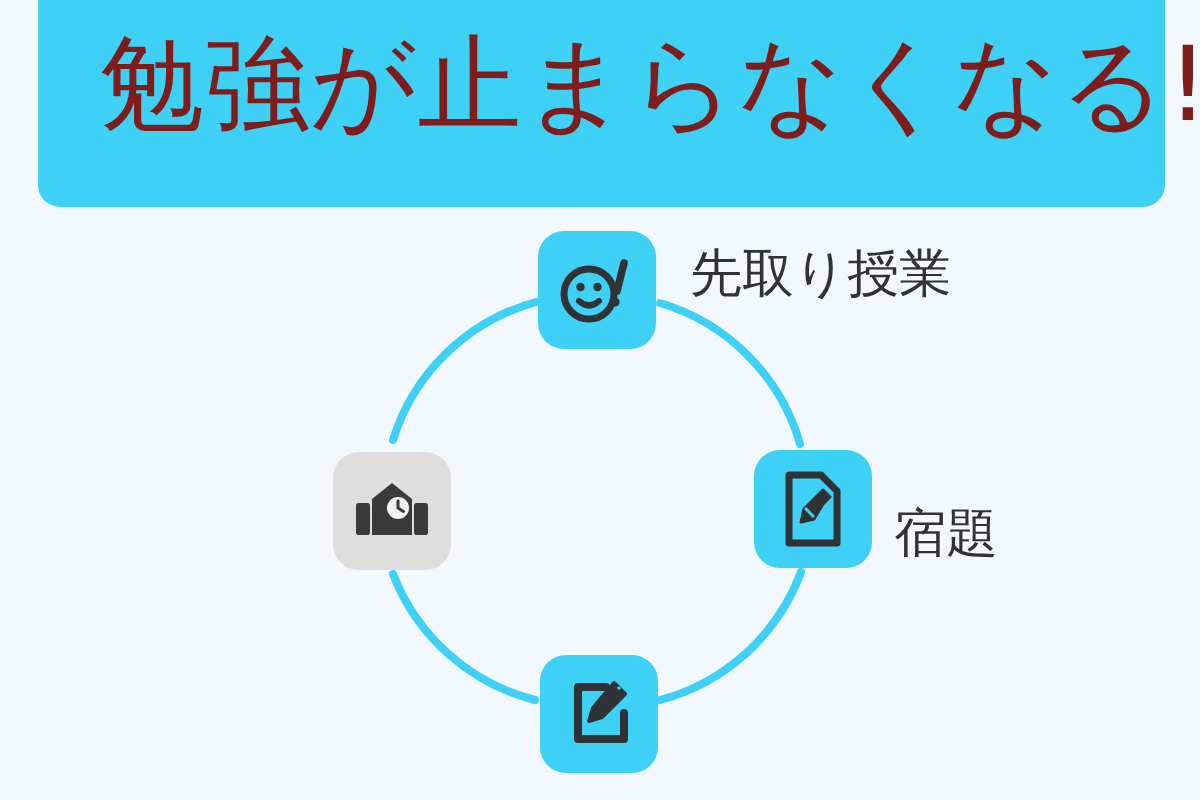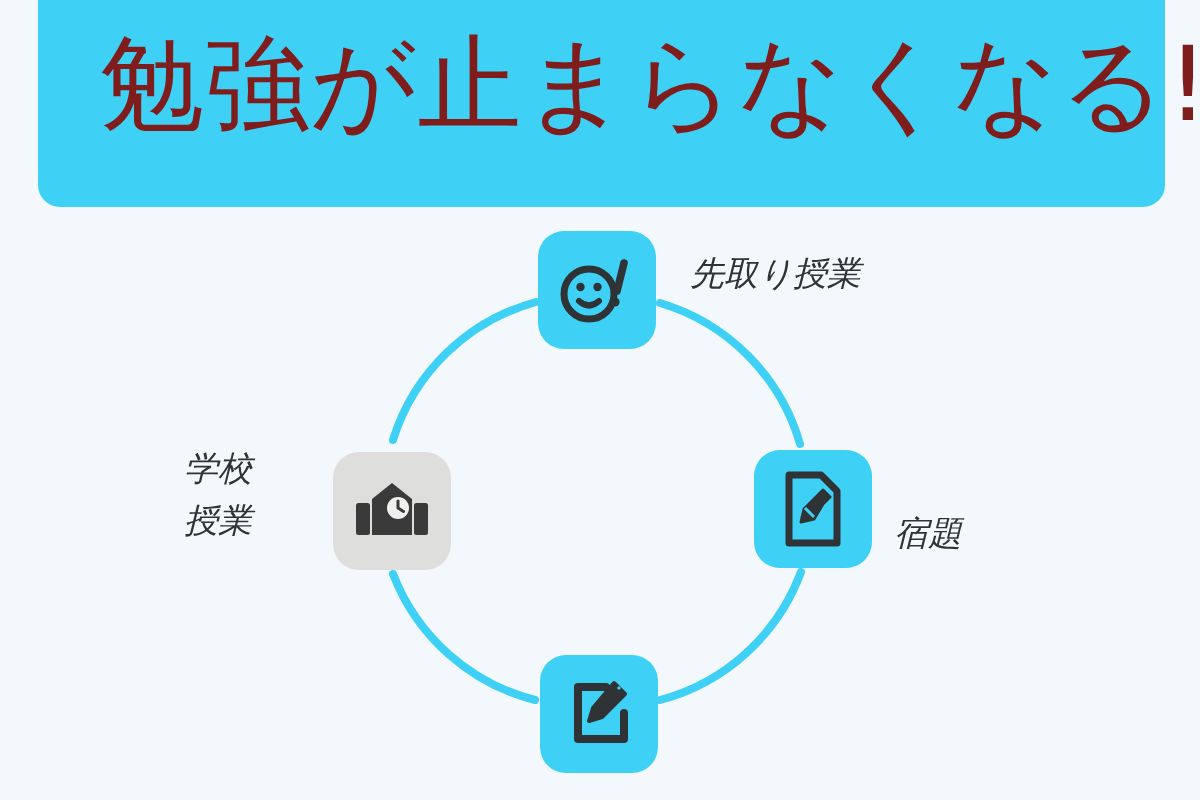--- a/index.html
+++ b/index.html
@@ -74,26 +74,25 @@
     box-sizing: border-box;
   }
   .node-tile.active  { background: #3FD0F5; }
   .node-tile.inactive{ background: #DEDEDC; }
 
   .node-tile svg { display: block; }
 
   .node-label {
     position: absolute;
     color: #2F3336;
-    font-size: 34px;
+    font-size: 52px;
     line-height: 52px;
     white-space: nowrap;
     font-family: "DejaVu Sans", "Liberation Sans", sans-serif;
     font-weight: 400;
-    font-style: italic;
   }
   .node-label.two-line { white-space: normal; text-align: left; }
 
   
   #tile-sendori { left: 538px; top: 231px; }
   #label-sendori { left: 690px; top: 247px; }
 
   #tile-shukudai { left: 754px; top: 450px; }
   #label-shukudai { left: 894px; top: 499px; margin-top: 8px; }
 
@@ -164,19 +163,15 @@
       <span>
         <svg width="76" height="60" viewBox="0 0 76 60">
           <rect x="2" y="22" width="14" height="32" rx="2.5" fill="#3A3A3A"></rect>
           <rect x="60" y="22" width="14" height="32" rx="2.5" fill="#3A3A3A"></rect>
           <path d="M 38 2 L 58 18 L 58 54 L 18 54 L 18 18 Z" fill="#3A3A3A"></path>
           <circle cx="44" cy="27" r="11" fill="#F0F0EE"></circle>
           <path d="M 44 20 L 44 27 L 49.5 30.5" fill="none" stroke="#3A3A3A" stroke-width="3" stroke-linecap="round"></path>
         </svg>
       </span>
     </div>
-    <div class="node-label two-line" id="label-gakko">
-      <div>学校</div>
-      <div>授業</div>
-    </div>
 
   </div>
 </div>
 
 </body></html>

